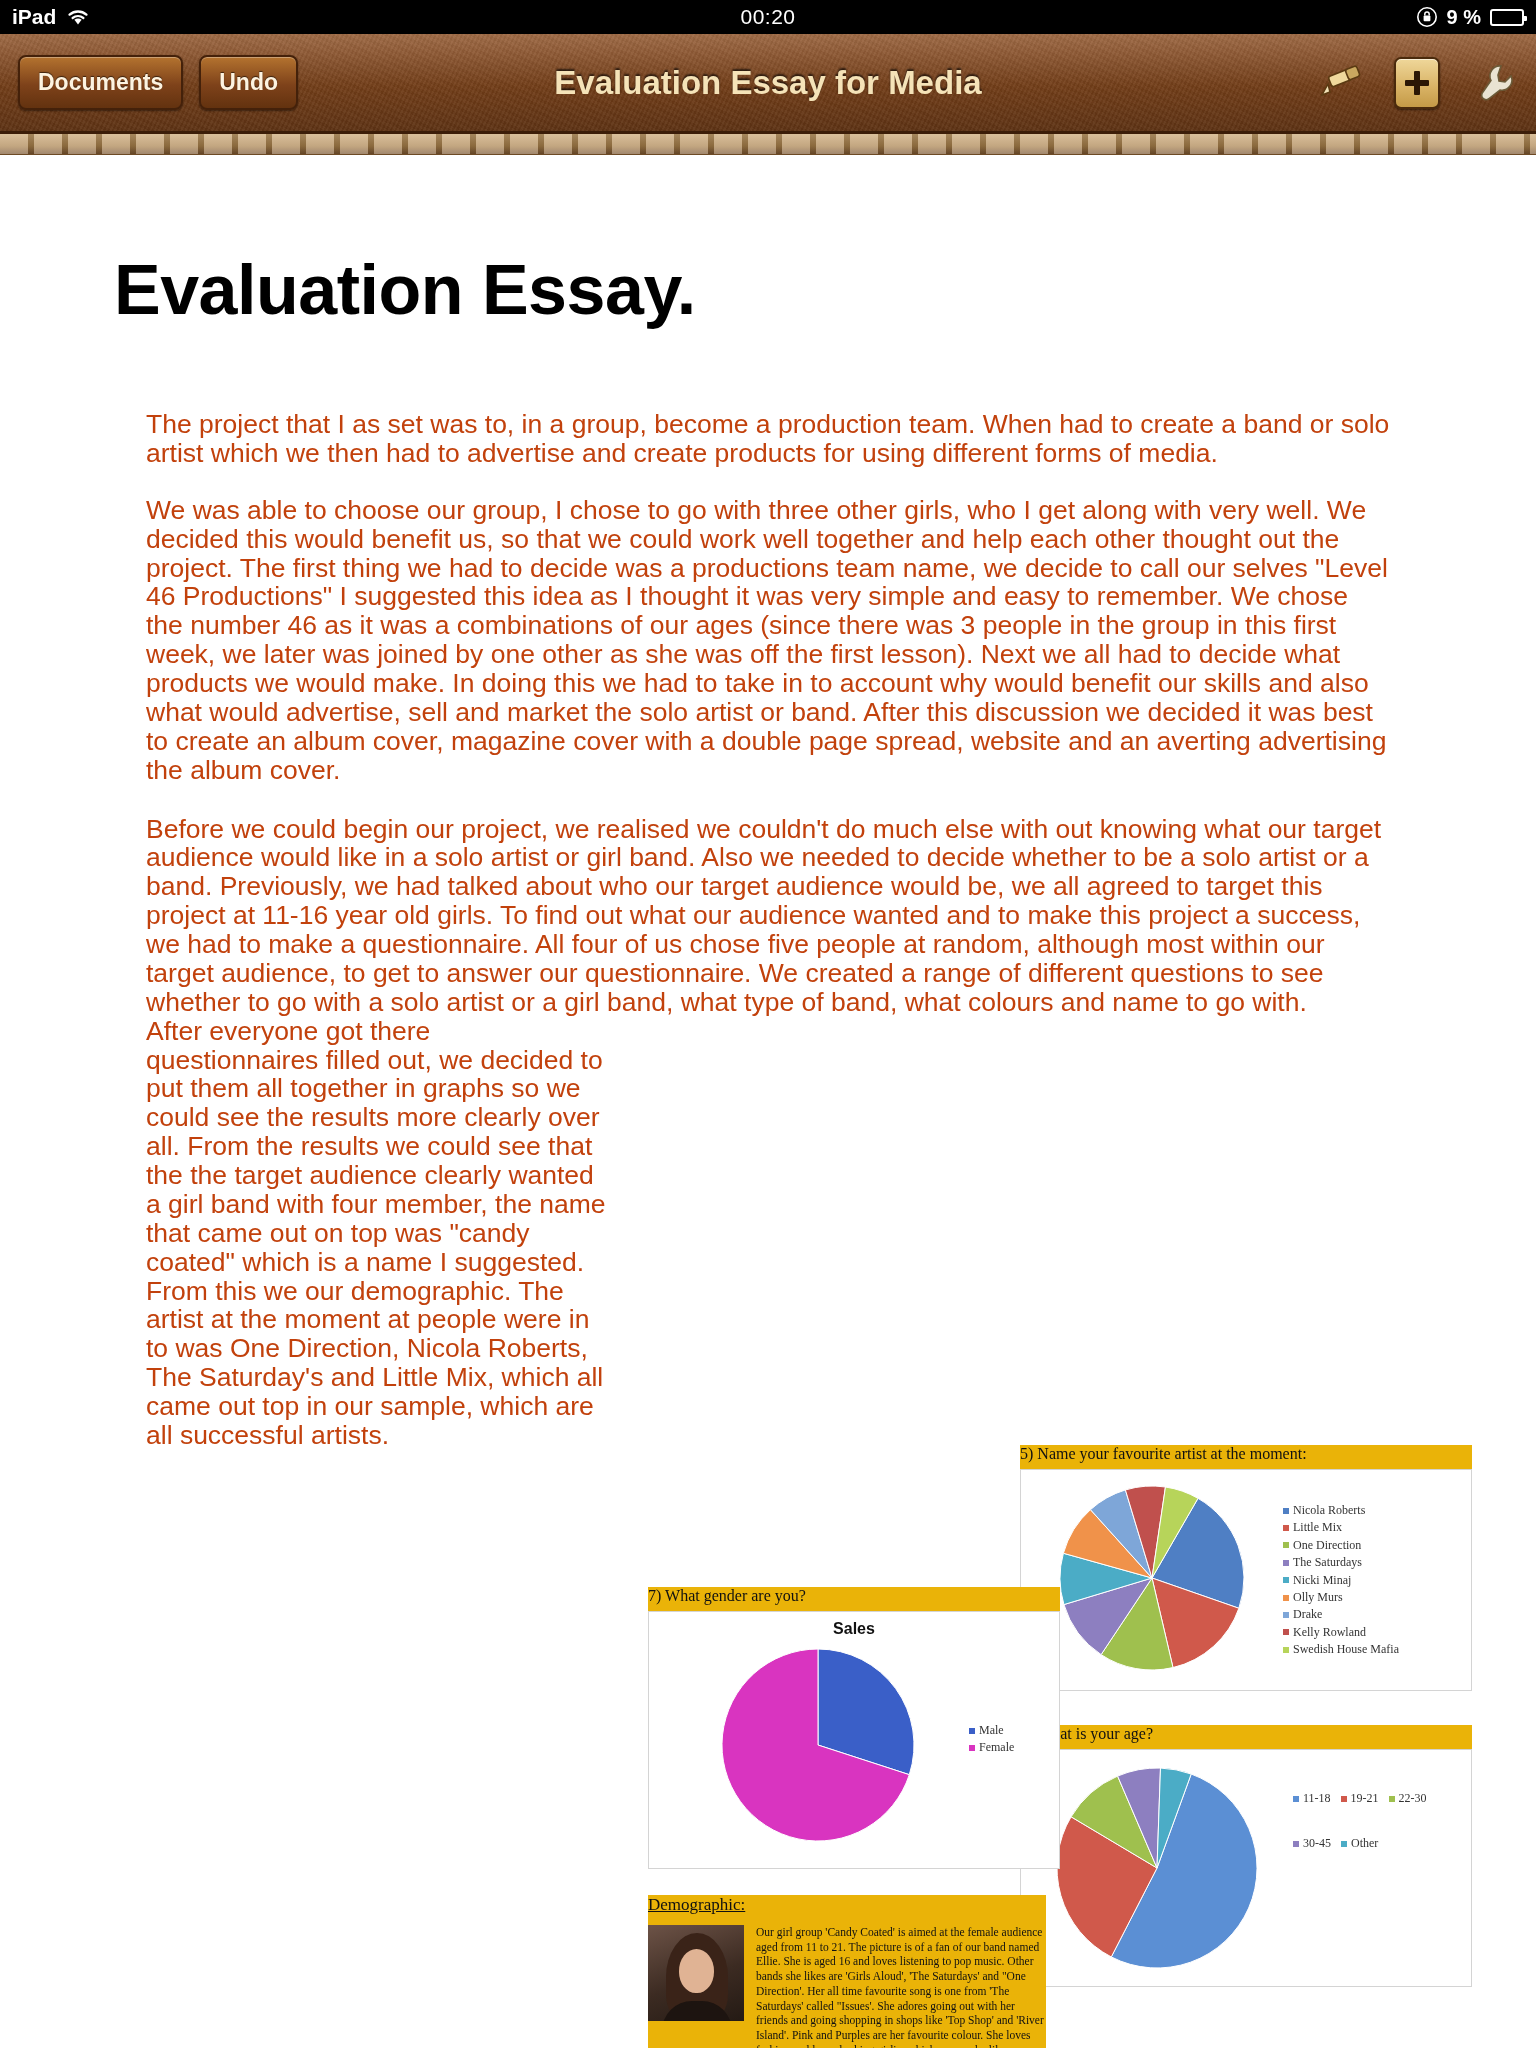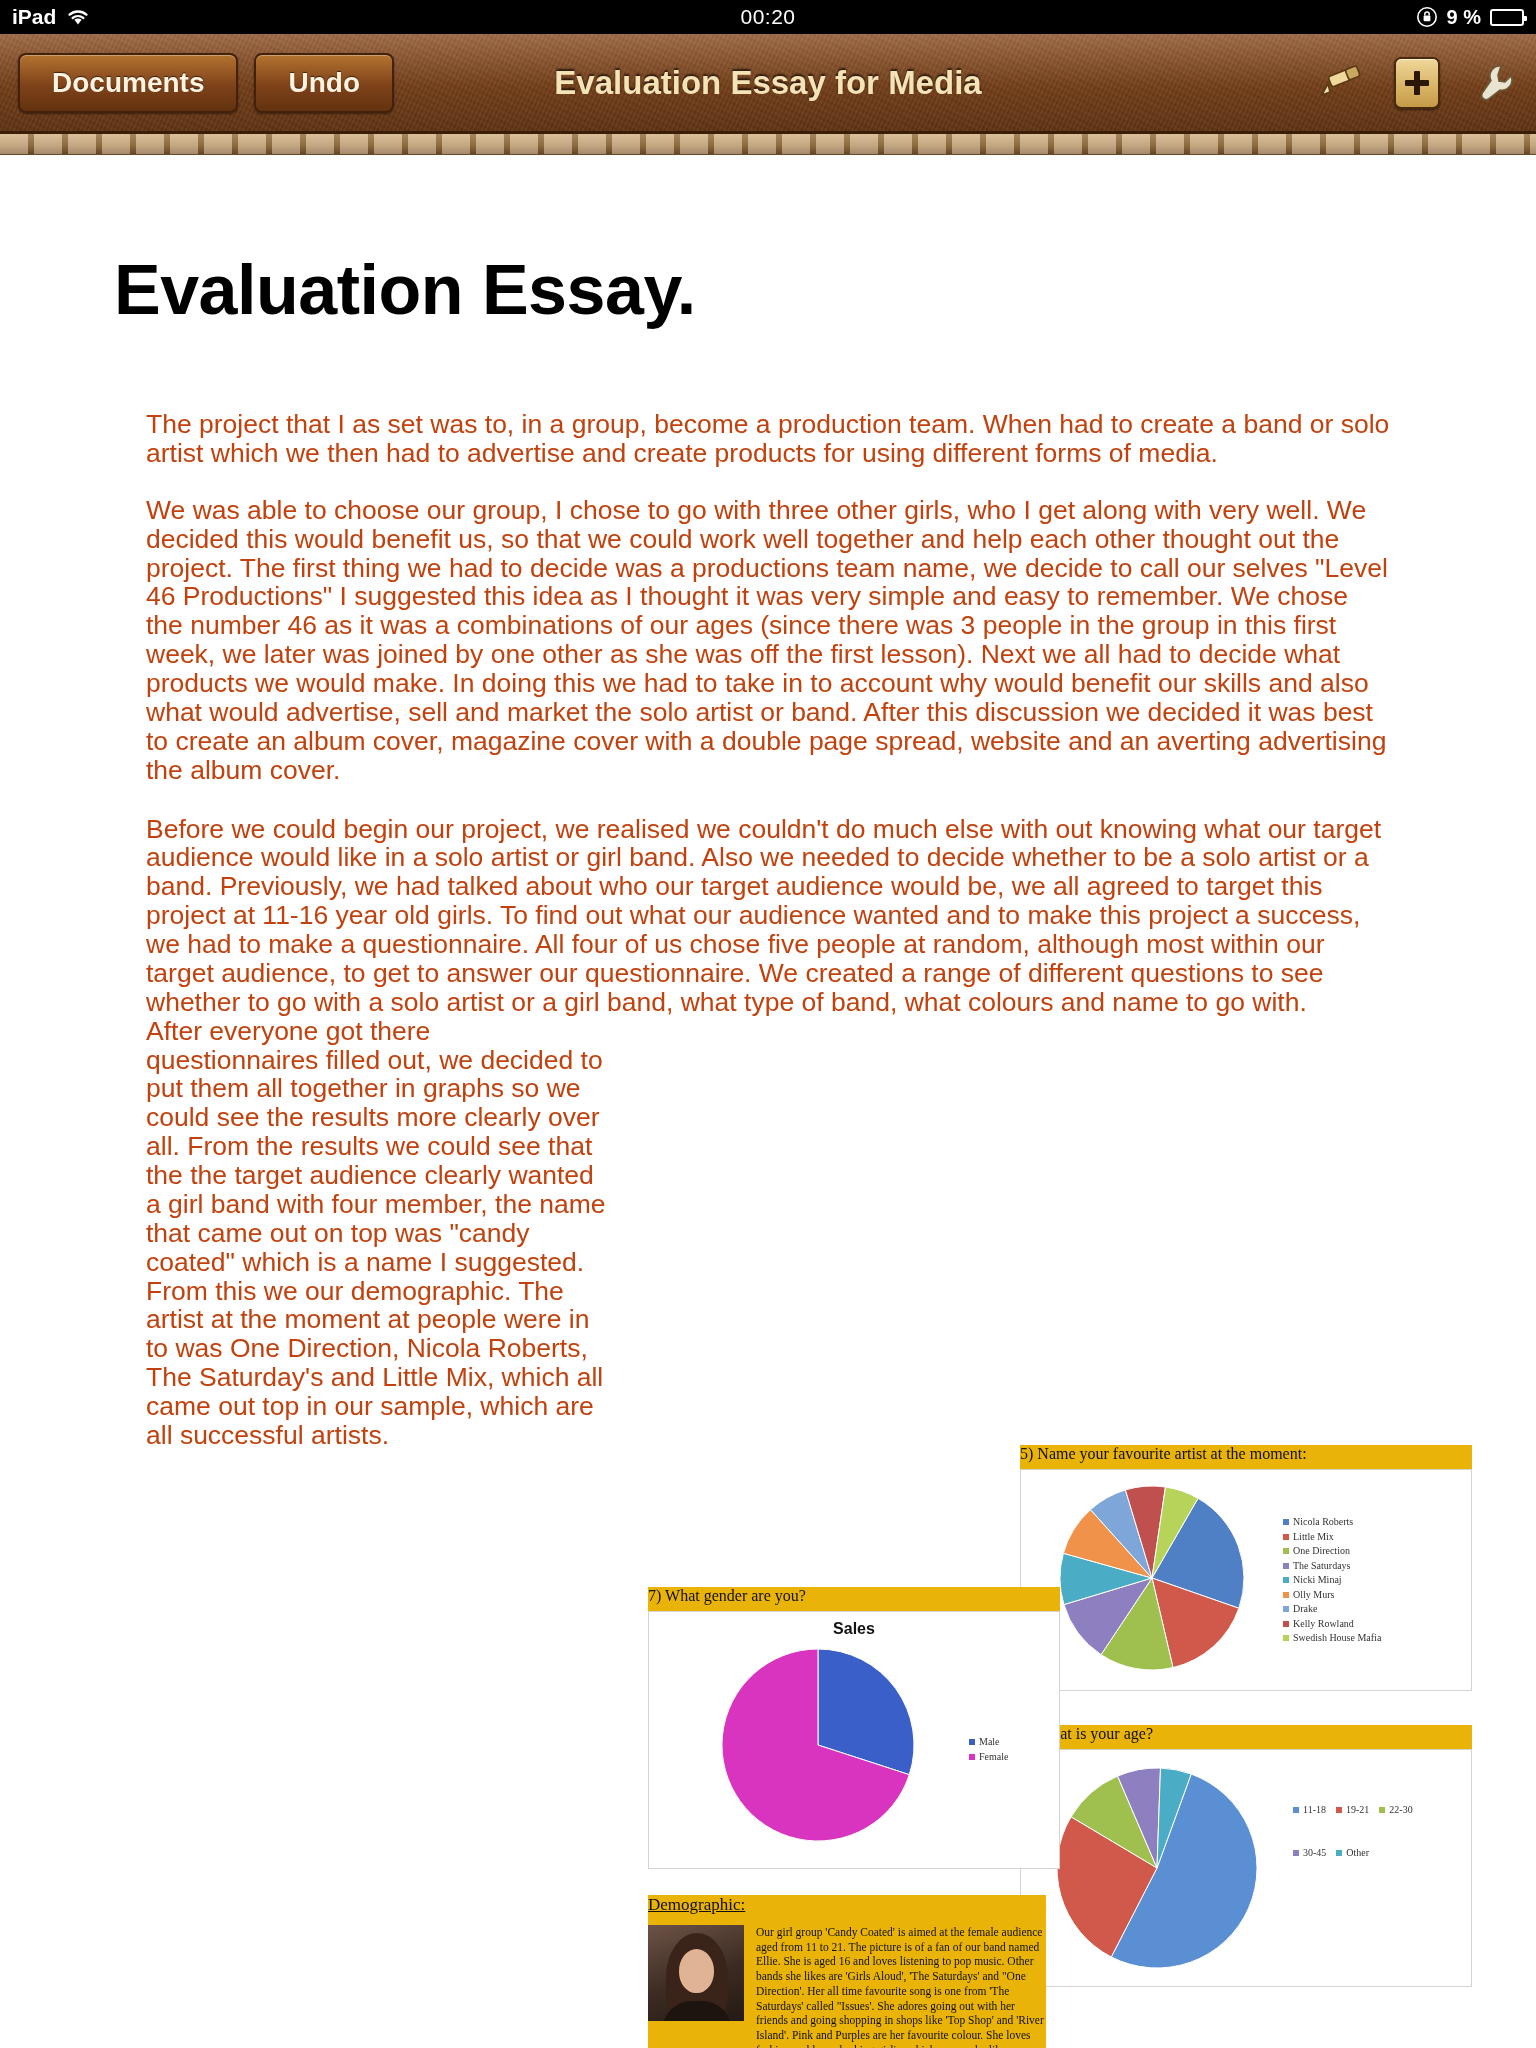--- a/index.html
+++ b/index.html
@@ -98,23 +98,23 @@
       repeating-linear-gradient(25deg, rgba(255,255,255,0.02) 0 3px, rgba(0,0,0,0.025) 3px 6px);
     pointer-events:none;
   }
   .tb-btn {
     position: relative;
     z-index: 2;
     background: linear-gradient(180deg, #b4732f, #7e421a 55%, #63320f);
     border: 2px solid #44210a;
     border-radius: 8px;
     color: #fdf3e0;
-    font-size: 28px;
-    font-weight: bold;
-    padding: 12px 32px;
+    font-size: 23px;
+    font-weight: bold;
+    padding: 12px 18px;
     margin-right: 16px;
     box-shadow: inset 0 1px 0 rgba(255,255,255,0.32), 0 1px 2px rgba(0,0,0,0.45);
     text-shadow: 0 -1px 1px rgba(0,0,0,0.6);
     cursor: pointer;
     white-space: nowrap;
   }
   .doc-title {
     position: absolute;
     left: 0; right: 0;
     text-align: center;
@@ -238,24 +238,23 @@
     font-family: "Liberation Sans", sans-serif;
     font-size: 16px;
     font-weight: bold;
     text-align: center;
     margin-top: 8px;
     color: #111;
   }
   .legend {
     position: absolute;
     font-family: "Liberation Serif", serif;
-    font-size: 10px;
+    font-size: 12px;
     color: #333;
     line-height: 1.45;
-    margin-top: 13px;
   }
   .legend .lg {
     display: flex;
     align-items: center;
     gap: 4px;
     white-space: nowrap;
   }
   .legend .sw {
     width: 6px; height: 6px; display:inline-block;
   }

